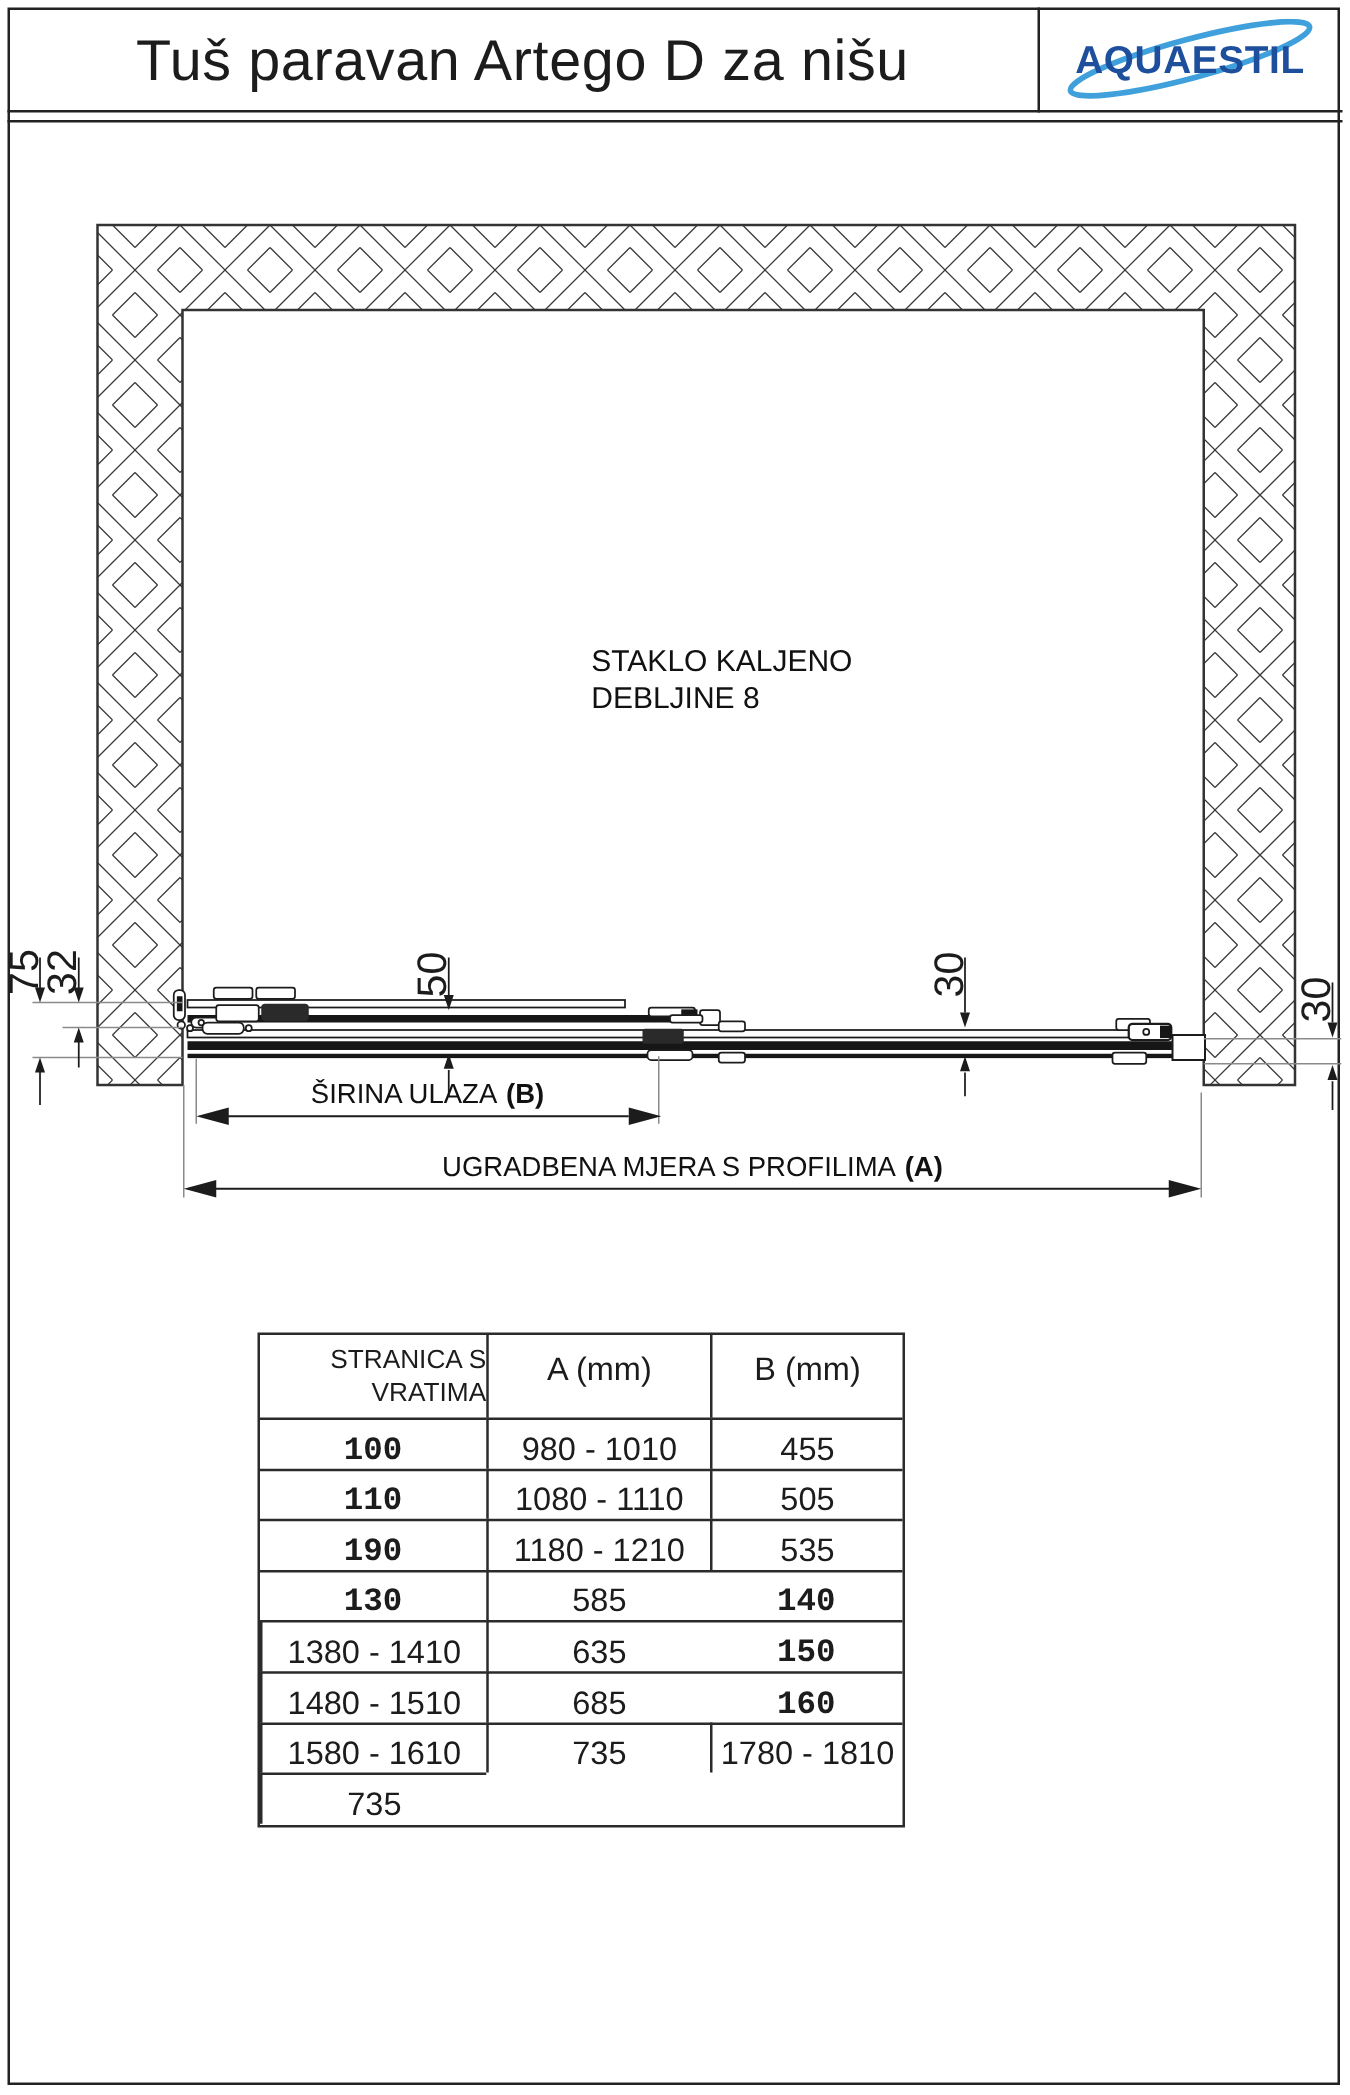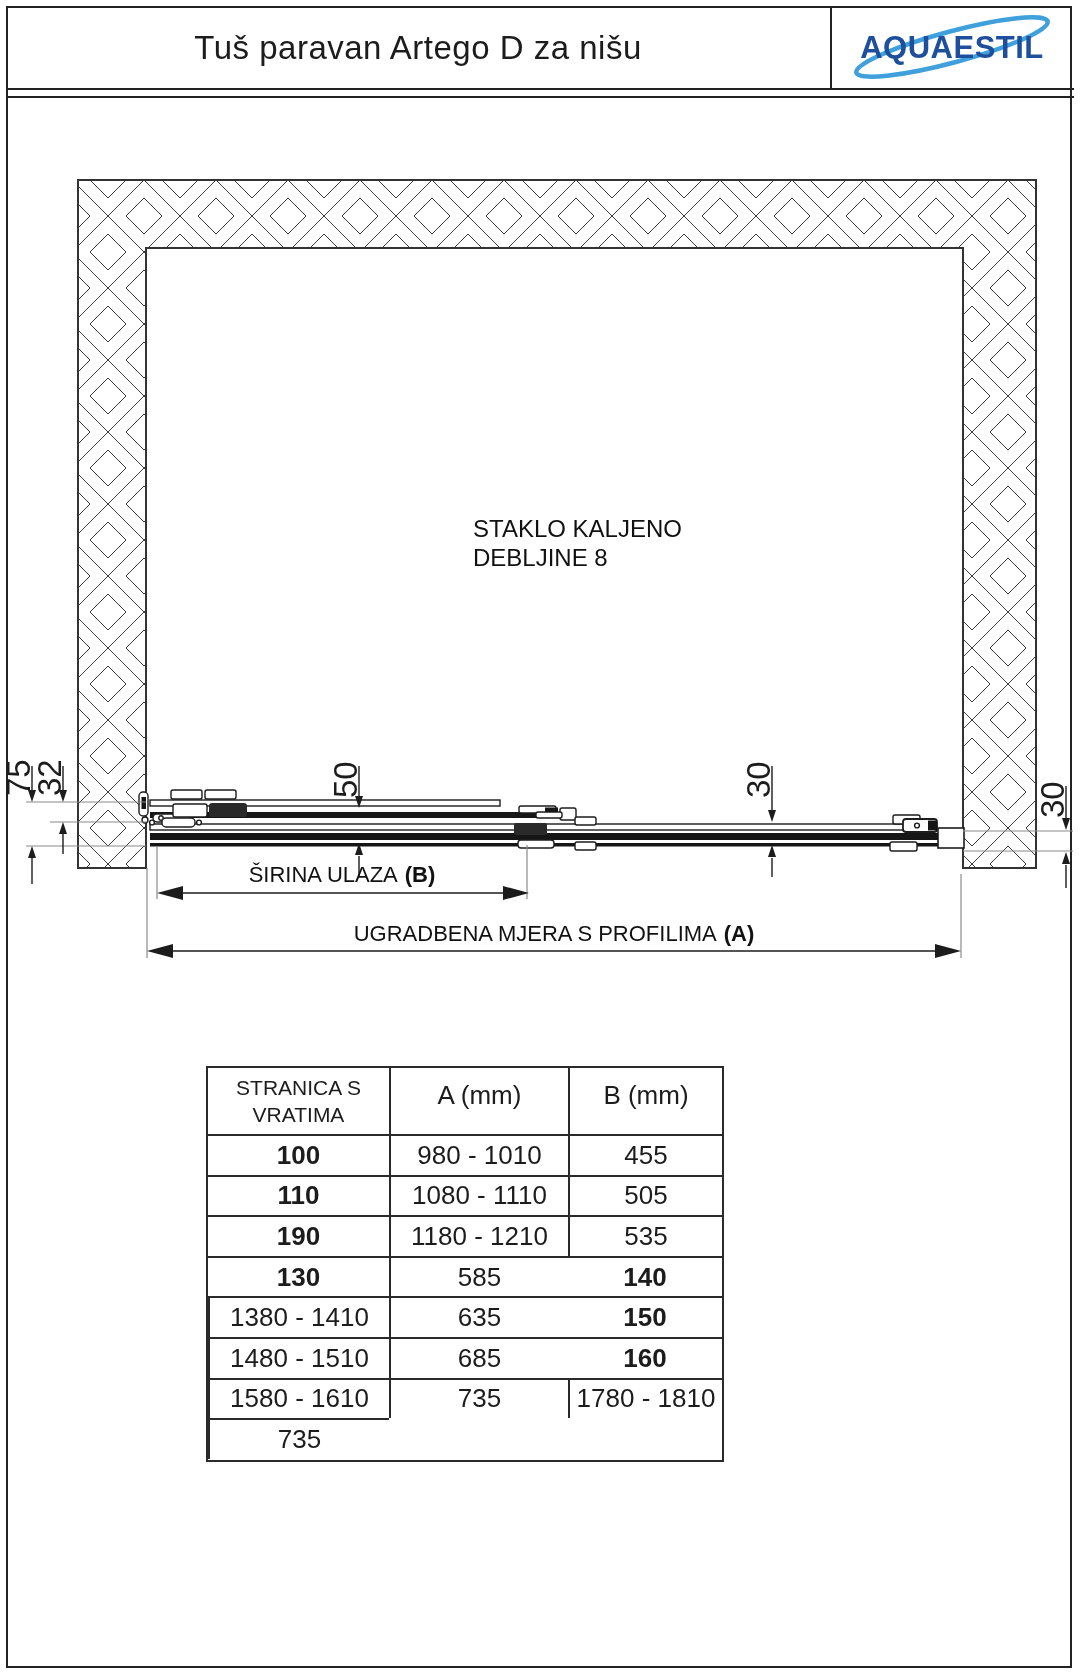--- a/index.html
+++ b/index.html
@@ -1,32 +1,32 @@
 <!DOCTYPE html>
 <html><head>
 <meta charset="utf-8">
 <style>
   html,body{margin:0;padding:0;background:#fff;}
   body{width:1080px;height:1676px;position:relative;font-family:"Liberation Sans",sans-serif;color:#161616;}
   .page-frame{position:absolute;left:6px;top:6px;width:1066px;height:1662px;border:2px solid #222;box-sizing:border-box;}
   .hline{position:absolute;left:6px;width:1068px;height:2px;background:#222;}
   .vline{position:absolute;top:6px;width:2px;background:#222;}
   .title-cell{position:absolute;left:8px;top:8px;width:820px;height:80px;display:flex;align-items:center;justify-content:center;}
-  .title-cell span{font-size:33px;letter-spacing:.5px;color:#1c1c1c;}
+  .title-cell span{font-size:46px;letter-spacing:.5px;color:#1c1c1c;}
   .logo-cell{position:absolute;left:832px;top:8px;width:240px;height:80px;display:flex;align-items:center;justify-content:center;text-decoration:underline;}
   svg text{font-family:"Liberation Sans",sans-serif;}
   .dim-num{font-size:33px;fill:#1c1c1c;}
   .dim-label{font-size:22px;fill:#111;}
   .note-text{font-size:24px;fill:#111;}
   
   .spec-table{position:absolute;left:206px;top:1066px;width:518px;height:396px;border:2px solid #2b2b2b;box-sizing:border-box;display:grid;grid-template-columns:181px 179px 1fr;grid-template-rows:66px repeat(8,40.6px);background:#fff;}
-  .cell{display:flex;align-items:center;justify-content:center;border-left:2px solid #2b2b2b;border-top:2px solid #2b2b2b;box-sizing:border-box;font-size:26px;color:#1c1c1c;}
+  .cell{display:flex;align-items:flex-end;justify-content:center;border-left:2px solid #2b2b2b;border-top:2px solid #2b2b2b;box-sizing:border-box;font-size:26px;color:#1c1c1c;}
   .cell.first-col{border-left:none;}
   .cell.head-row{border-top:none;}
-  .cell.size{font-weight:bold;}
+  .cell.size{font-weight:bold;font-family:Liberation Mono, monospace;}
   .hdr1{flex-direction:column;font-size:21px;line-height:27px;justify-content:center;}
   .hdr-ab{align-items:flex-end;padding-bottom:23px;font-size:26px;}
 </style>
 </head>
 <body>
 
 <div class="page-frame"></div>
 <div class="hline" style="top:88px;"></div>
 <div class="hline" style="top:96px;"></div>
 <div class="vline" style="left:830px;height:84px;"></div>

